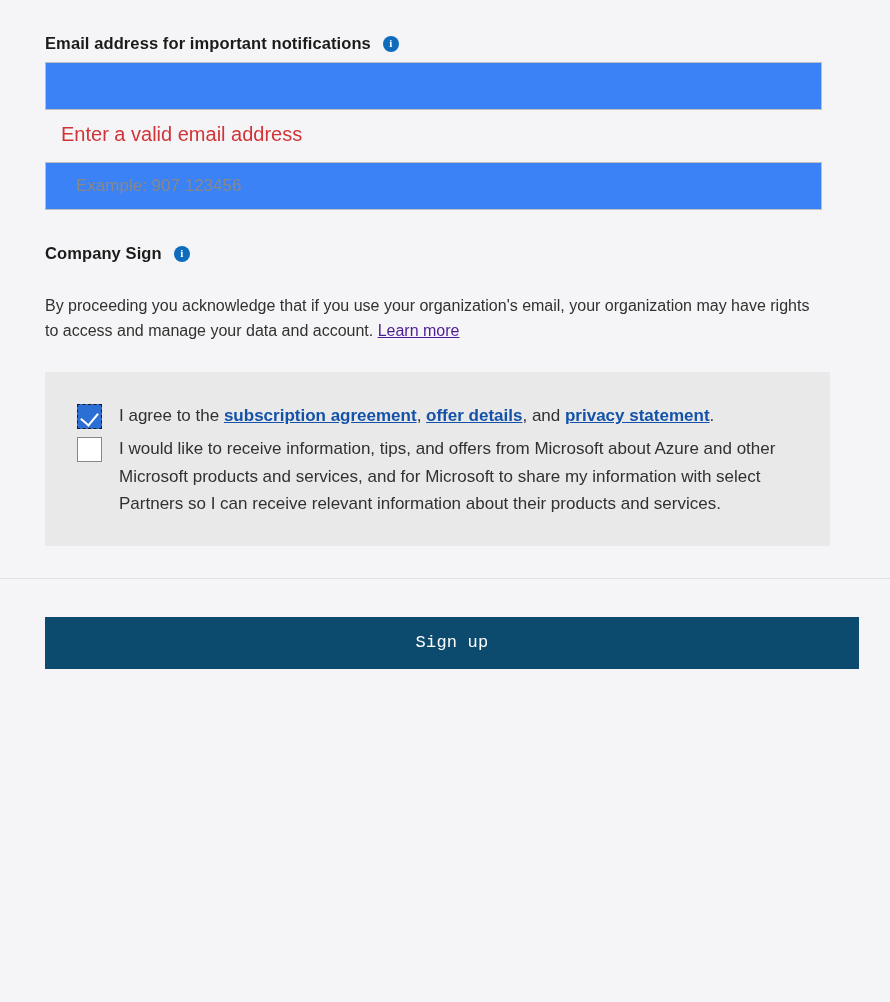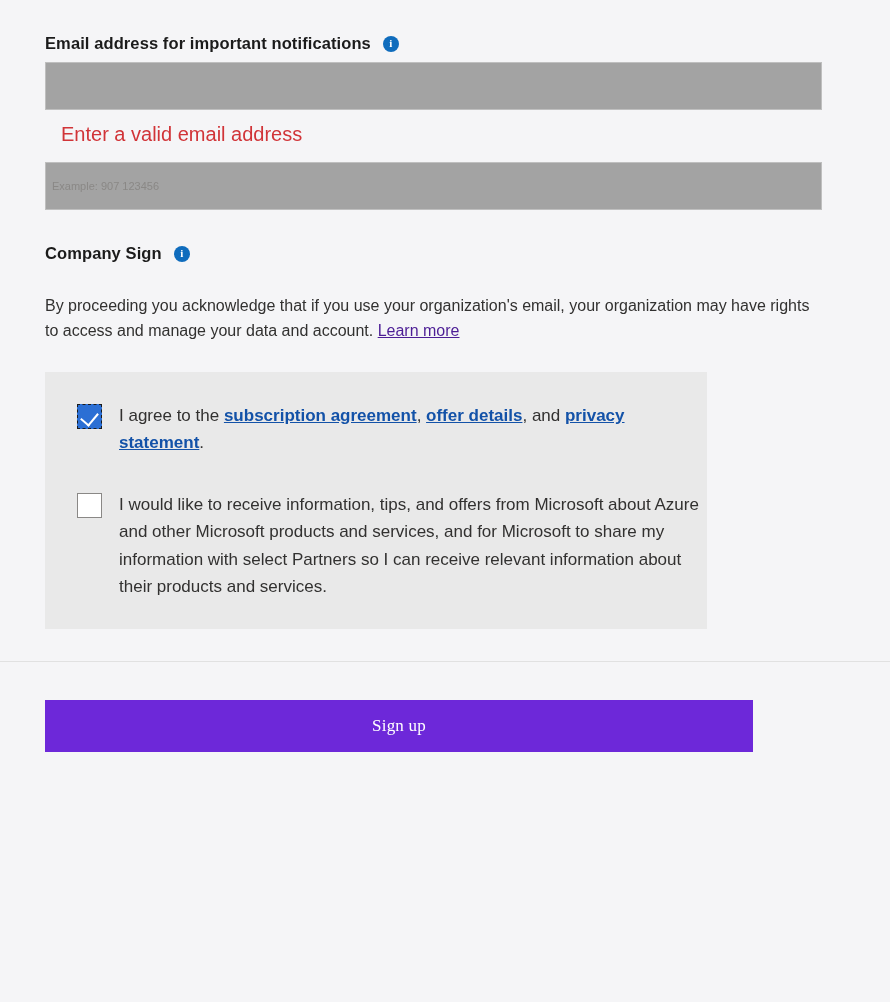--- a/index.html
+++ b/index.html
@@ -58,25 +58,25 @@
     font-weight: bold;
     font-family: "Liberation Serif", serif;
     line-height: 1;
   }
 
   .text-input {
     box-sizing: border-box;
     width: 777px;
     height: 48px;
     border: 1px solid #bfbfbf;
-    background: #a3a3a3;
-    font-size: 11px;
+    background: #3b82f6;
+    font-size: 17px;
     font-family: "Liberation Sans", sans-serif;
     color: #1b1b1b;
-    padding: 0 6px;
+    padding: 0 30px;
     outline: none;
     border-radius: 0;
   }
   .text-input::placeholder {
     color: #8a8886;
   }
   .text-input.invalid {
     border-color: #bfbfbf;
   }
 
@@ -95,32 +95,32 @@
   }
 
   .legal-link {
     color: #4c1d95;
     text-decoration: underline;
     cursor: pointer;
   }
 
   .consent-panel {
     margin-top: 28px;
-    width: 662px;
+    width: 785px;
     background: #e9e9e9;
     box-sizing: border-box;
     padding: 30px 8px 28px 32px;
   }
 
   .consent-row {
     display: flex;
     align-items: flex-start;
   }
   .consent-row + .consent-row {
-    margin-top: 34px;
+    margin-top: 6px;
     justify-content: flex-end;
   }
 
   .checkbox {
     flex: 0 0 auto;
     width: 25px;
     height: 25px;
     box-sizing: border-box;
     margin-right: 17px;
     margin-top: 2px;
@@ -162,27 +162,27 @@
     width: 890px;
     margin-left: -45px;
   }
 
   .submit-area {
     padding: 38px 67px 0 45px;
     box-sizing: border-box;
   }
 
   .signup-button {
-    width: 708px;
+    width: 814px;
     height: 52px;
-    background: #6d28d9;
+    background: #0c4a6e;
     color: #ffffff;
     border: none;
     font-size: 17px;
-    font-family: Liberation Serif, serif;
+    font-family: Liberation Mono, monospace;
     letter-spacing: 0.2px;
     cursor: pointer;
   }
 </style>
 </head>
 <body>
 
 <div class="page">
 
   <div class="form-area">

